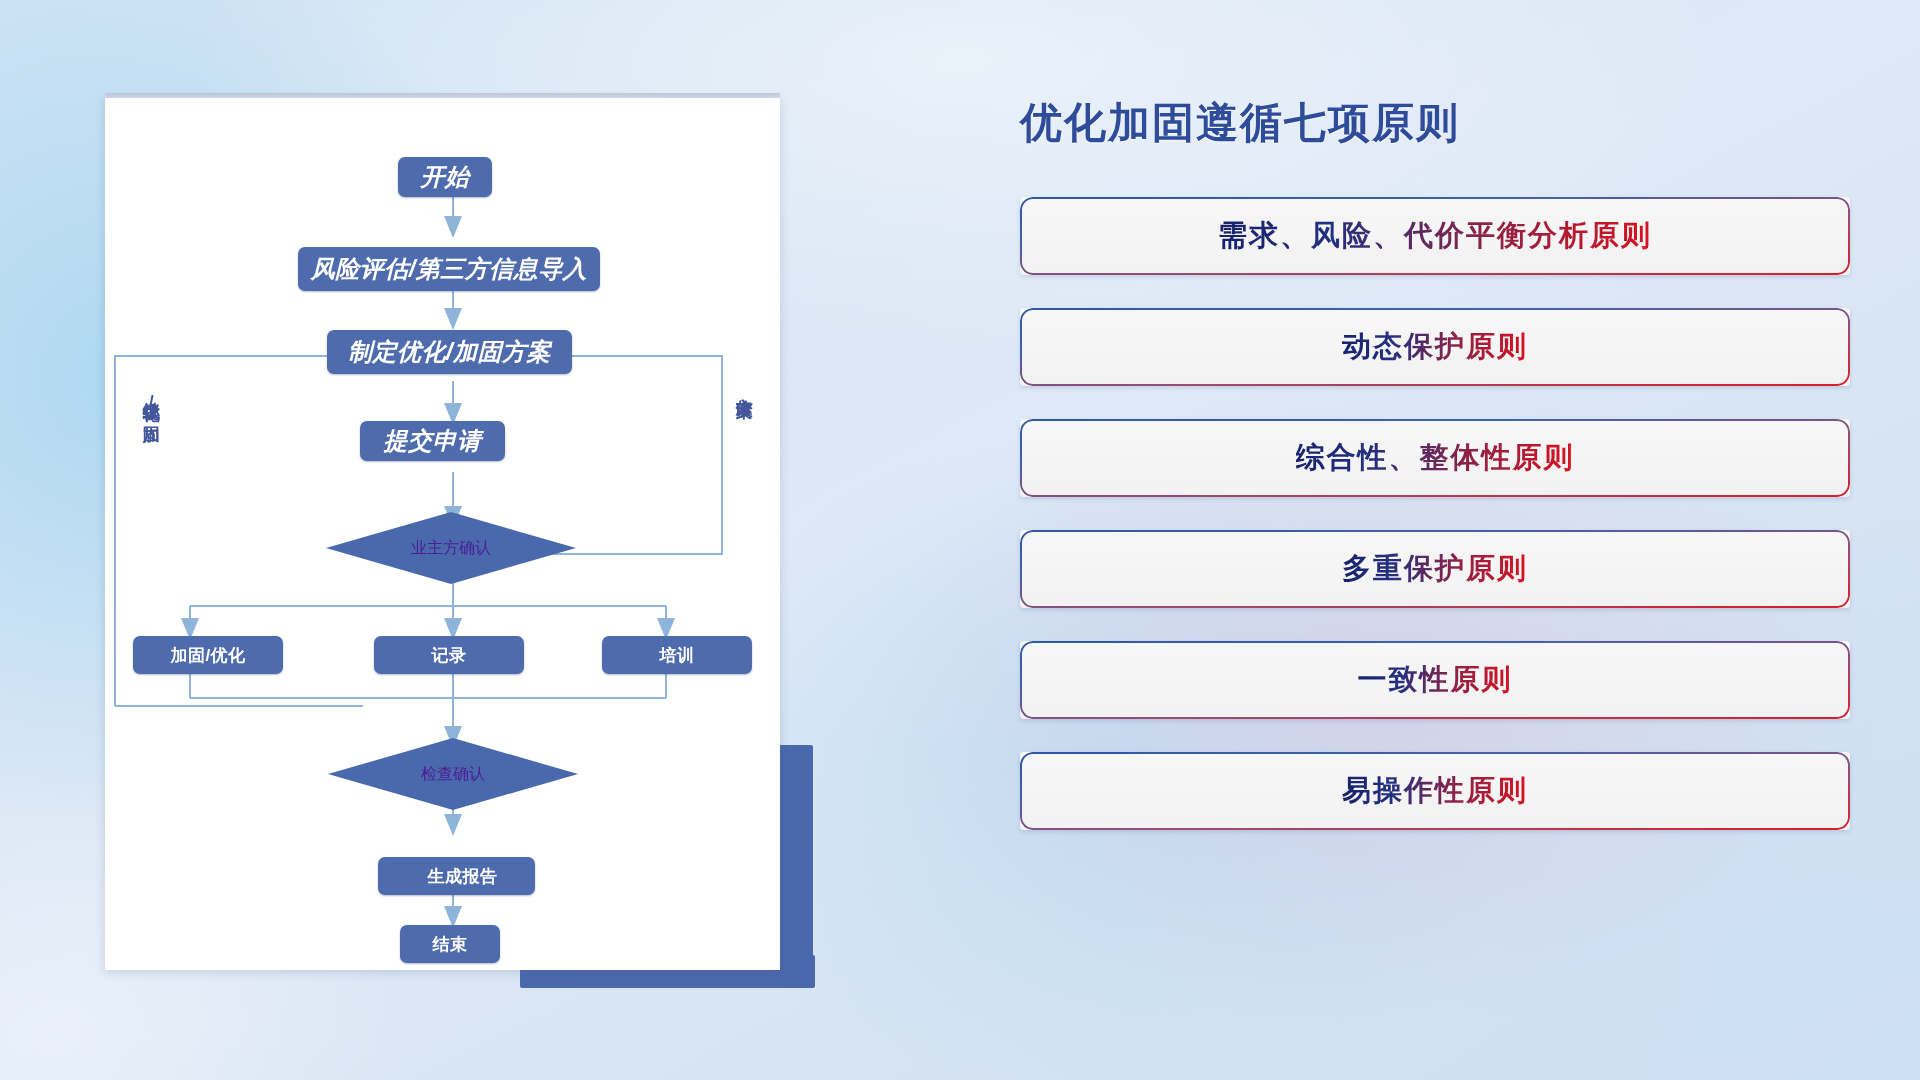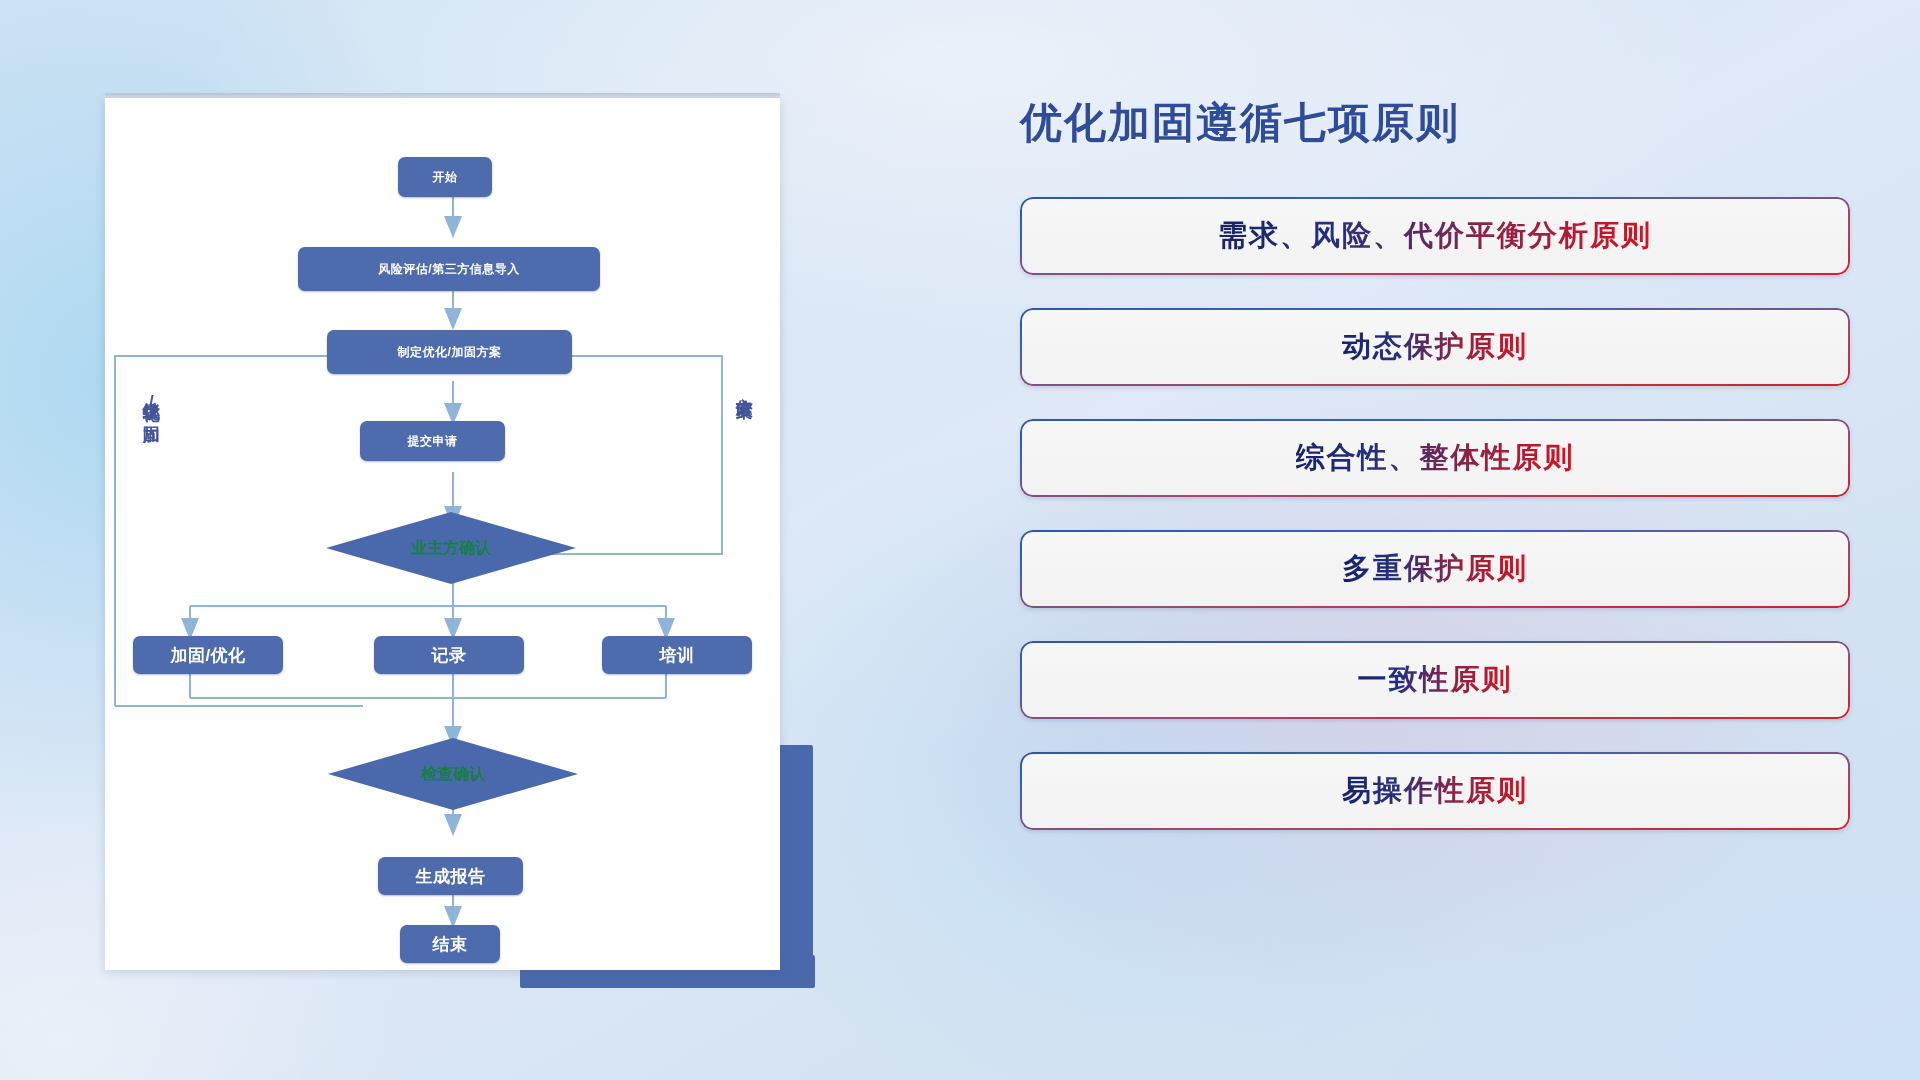--- a/index.html
+++ b/index.html
@@ -36,38 +36,38 @@
       background:linear-gradient(180deg,#b9c2d4,#e6ebf3);opacity:.85;}
 
   .fsvg{position:absolute;left:105px;top:98px;}
 
   
   .node{position:absolute;display:flex;align-items:center;justify-content:center;
       background:#4e6bad;color:#fff;font-weight:bold;border-radius:7px;
       box-shadow:0 1px 2px rgba(40,60,110,.35);
       letter-spacing:.5px;white-space:nowrap;}
   .node.sm{font-size:17px;}
-  .node.md{font-size:12px;}
+  .node.md{font-size:24px;font-style:italic;}
 
   .diamond{position:absolute;display:flex;align-items:center;justify-content:center;
-      color:#15803d;font-weight:bold;font-size:16px;white-space:nowrap;}
+      color:#4c1d95;font-weight:normal;font-size:16px;white-space:nowrap;}
   .diamond .dshape{position:absolute;inset:0;background:#4a69ad;
       clip-path:polygon(50% 0,100% 50%,50% 100%,0 50%);}
   .diamond span{position:relative;z-index:2;}
 
   .vlabel{position:absolute;color:#43569c;font-weight:bold;font-size:17px;
       writing-mode:vertical-rl;text-orientation:upright;letter-spacing:1px;
       line-height:1.05;}
 
   
   #right{position:absolute;left:1020px;top:95px;width:830px;}
   #panel-title{font-size:42px;font-weight:bold;color:#2f4c9b;text-align:left;
       letter-spacing:2px;margin:0 0 46px 0;
       text-shadow:0 1px 1px rgba(255,255,255,.8);}
-  .pill{position:relative;height:78px;margin-bottom:33px;border-radius:13px;
+  .pill{position:relative;height:78px;margin-bottom:33px;border-radius:4px;
       background:linear-gradient(180deg,#f7f7f7 0%,#f2f2f3 100%);
       display:flex;align-items:center;justify-content:center;
       box-shadow:0 2px 4px rgba(70,90,140,.18);}
   .pill::before{content:"";position:absolute;inset:0;border-radius:13px;padding:2px;
       background:linear-gradient(175deg,#2f56a8 0%,#3f62ad 28%,#9e4a6e 62%,#d81f2a 100%);
       -webkit-mask:linear-gradient(#000 0 0) content-box,linear-gradient(#000 0 0);
       -webkit-mask-composite:xor;mask-composite:exclude;pointer-events:none;}
   .pill-text{position:relative;z-index:2;font-size:29px;font-weight:bold;
       letter-spacing:2px;
       background:linear-gradient(90deg,#17226b 0%,#22307f 26%,#8e2246 62%,#d8121f 100%);
@@ -155,21 +155,21 @@
 
 <div class="node sm" style="left:602px;top:636px;width:150px;height:38px;">
   <span>培训</span>
 </div>
 
 <div class="diamond" style="left:328px;top:738px;width:250px;height:72px;">
   <div class="dshape"></div>
   <span>检查确认</span>
 </div>
 
-<div class="node sm" style="left:378px;top:857px;width:145px;height:38px;">
+<div class="node sm" style="left:378px;top:857px;width:145px;height:38px;padding-left:12px;">
   <span>生成报告</span>
 </div>
 
 <div class="node sm" style="left:400px;top:925px;width:100px;height:38px;">
   <span>结束</span>
 </div>
 
 <div class="vlabel" style="left:142px;top:388px;height:180px;">继续优化/加固</div>
 <div class="vlabel" style="left:735px;top:385px;height:130px;">方案修改</div>
 

